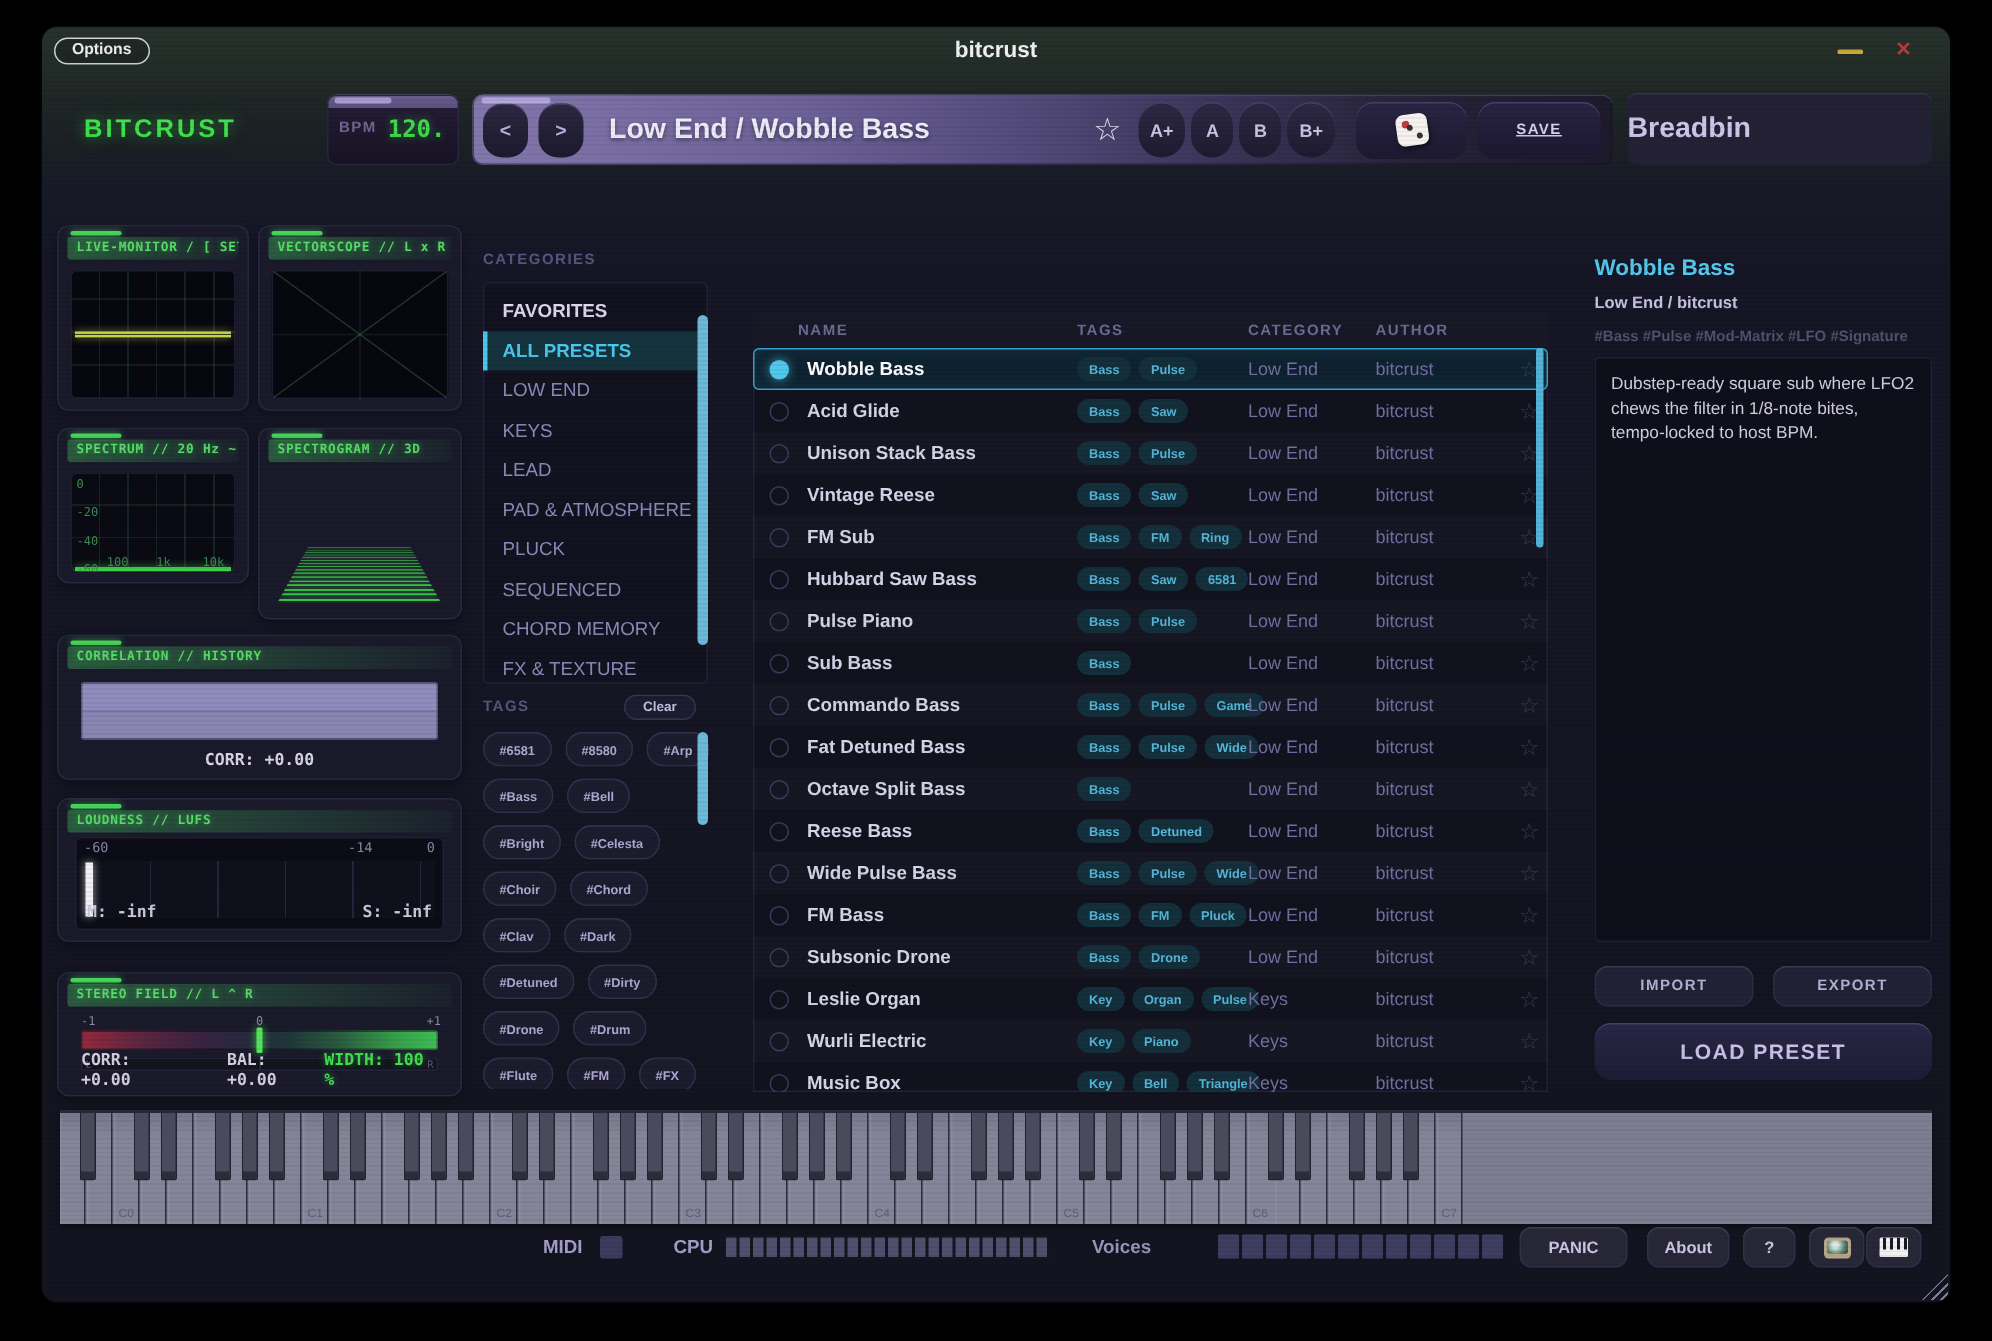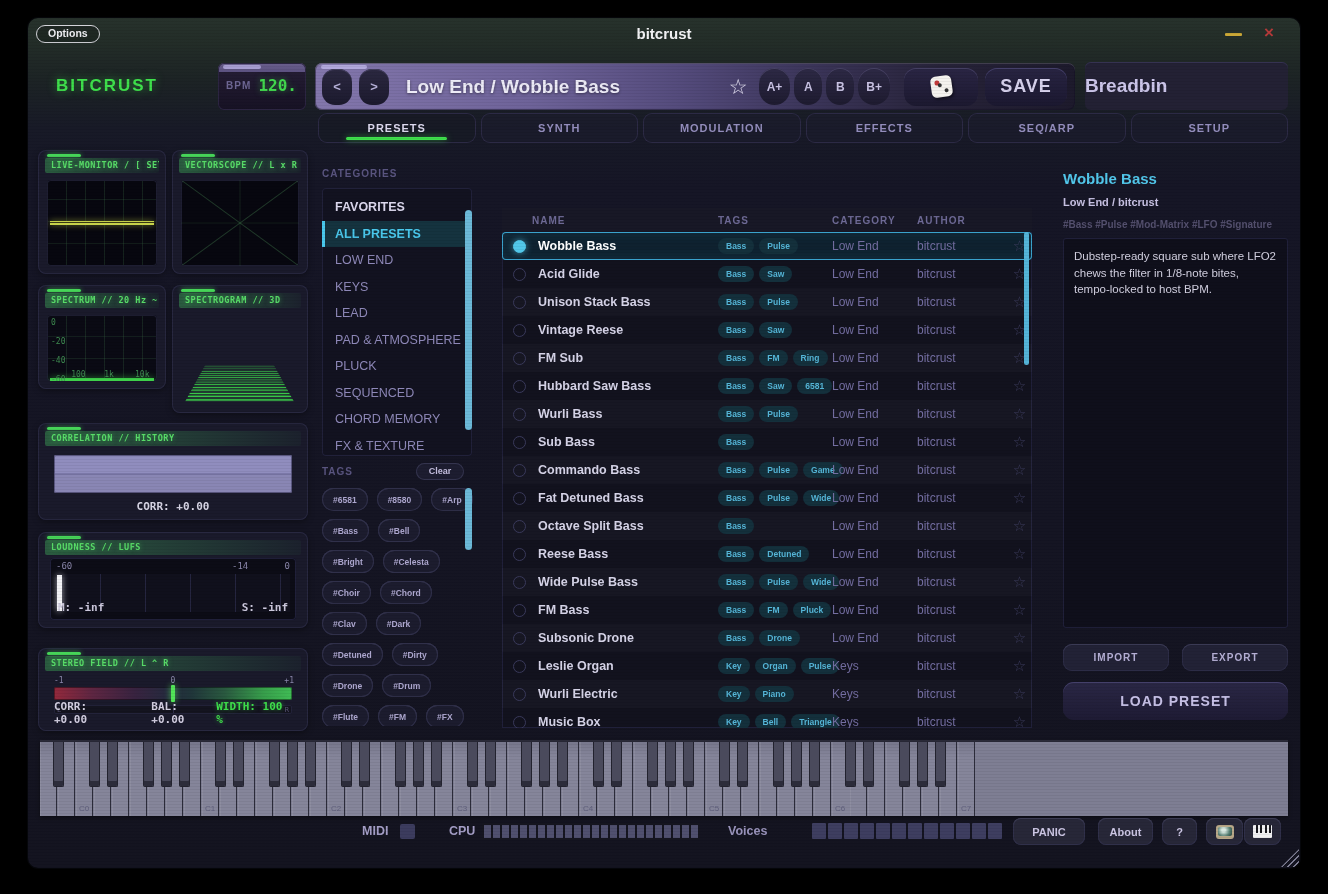--- a/index.html
+++ b/index.html
@@ -45,22 +45,22 @@
   .dice-btn{width:74px;height:38px;border-radius:12px;margin:0 7px 0 12px;
     background:linear-gradient(180deg,#2a2544 0,#1c1930 100%);box-shadow:inset 0 1px 0 #443f62;
     display:flex;align-items:center;justify-content:center;}
   .die{width:21px;height:21px;background:#f4f2ee;border-radius:5px;transform:rotate(-8deg);position:relative;
     box-shadow:1px 2px 3px rgba(0,0,0,.5);}
   .die::before{content:'';position:absolute;left:4px;top:4px;width:5px;height:5px;border-radius:50%;background:#c23a3a;}
   .die::after{content:'';position:absolute;right:4px;bottom:4px;width:4px;height:4px;border-radius:50%;background:#333;
     box-shadow:-6px -6px 0 #333;}
   .save-btn{width:82px;height:38px;border-radius:12px;margin-right:8px;
     background:linear-gradient(180deg,#282442 0,#1b1830 100%);box-shadow:inset 0 1px 0 #45406a;
-    color:#d6d1ec;font-size:18px;font-weight:bold;letter-spacing:1px;
-    display:flex;align-items:center;justify-content:center;}
+    color:#d6d1ec;font-size:10px;font-weight:bold;letter-spacing:1px;
+    display:flex;align-items:center;justify-content:center;text-decoration:underline;}
   .bank-box{position:absolute;left:1057px;top:44px;width:203px;height:48px;border-radius:6px;background:#232134;
     box-shadow:inset 0 1px 0 #353251;color:#ccc6ea;font-size:19px;font-weight:bold;line-height:48px;}
   
   .tabs{position:absolute;left:290px;top:95px;width:970px;height:30px;display:flex;gap:5px;}
   .tab{flex:1;position:relative;border-radius:9px;background:rgba(30,29,48,.55);
     box-shadow:inset 0 0 0 1px #2c2a45;display:flex;align-items:center;justify-content:center;
     color:#938dbc;font-size:11px;font-weight:bold;letter-spacing:1px;}
   .tab.active{color:#dcd8ee;background:rgba(24,26,38,.8);}
   .tab .tab-underline{display:none;}
   .tab.active .tab-underline{display:block;position:absolute;left:18%;right:18%;bottom:3px;height:3px;border-radius:2px;
@@ -228,41 +228,20 @@
         <div class="ab-btn">B</div>
         <div class="ab-btn">B+</div>
       </div>
     <div class="dice-btn">
       <div class="die"></div>
     </div>
     <div class="save-btn">SAVE</div>
   </div>
   <div class="bank-box">Breadbin</div>
 
-  <div class="tabs" id="tabs">
-      <div class="tab active">
-        <span>PRESETS</span>
-        <div class="tab-underline"></div>
-      </div>
-      <div class="tab">
-        <span>SYNTH</span>
-      </div>
-      <div class="tab">
-        <span>MODULATION</span>
-      </div>
-      <div class="tab">
-        <span>EFFECTS</span>
-      </div>
-      <div class="tab">
-        <span>SEQ/ARP</span>
-      </div>
-      <div class="tab">
-        <span>SETUP</span>
-      </div>
-    </div>
 
   <div class="panel" style="left:10px;top:132px;width:128px;height:124px;">
     <div class="phead">LIVE-MONITOR / [ SETUP ]</div>
     <div class="screen grid-scope">
       <div class="osc-line"></div>
     </div>
   </div>
   <div class="panel" style="left:144px;top:132px;width:136px;height:124px;">
     <div class="phead">VECTORSCOPE // L x R</div>
     <div class="screen">
@@ -447,21 +426,21 @@
           <span class="minipill">Bass</span>
           <span class="minipill">Saw</span>
           <span class="minipill">6581</span>
         </div>
         <div class="pcat">Low End</div>
         <div class="pauth">bitcrust</div>
         <div class="prowstar">☆</div>
       </div>
       <div class="prow">
         <div class="radio"></div>
-        <div class="pname">Wurli Bass</div>
+        <div class="pname">Pulse Piano</div>
         <div class="ptags">
           <span class="minipill">Bass</span>
           <span class="minipill">Pulse</span>
         </div>
         <div class="pcat">Low End</div>
         <div class="pauth">bitcrust</div>
         <div class="prowstar">☆</div>
       </div>
       <div class="prow">
         <div class="radio"></div>

